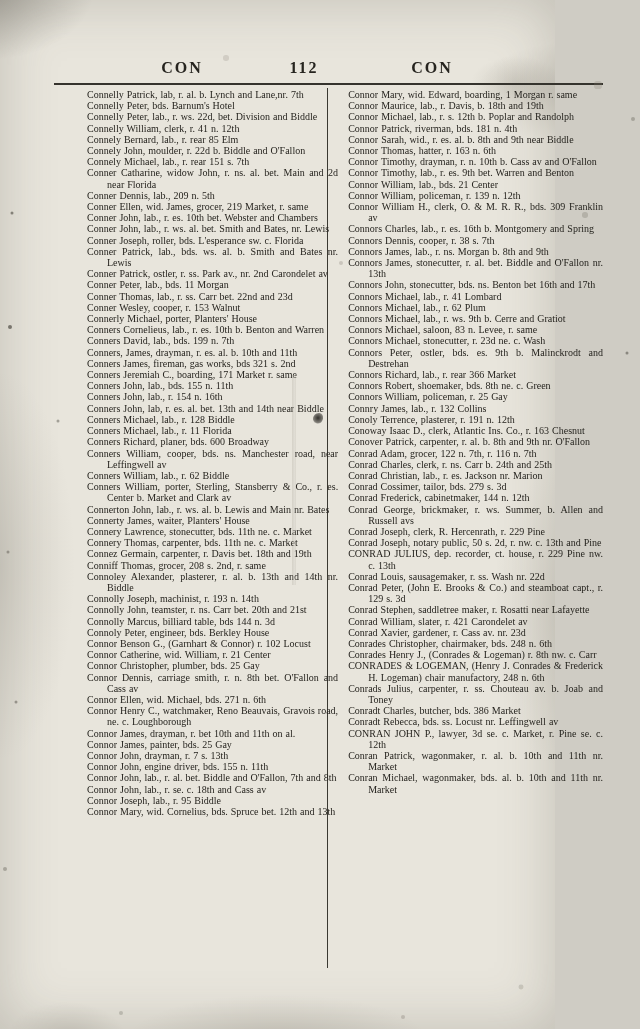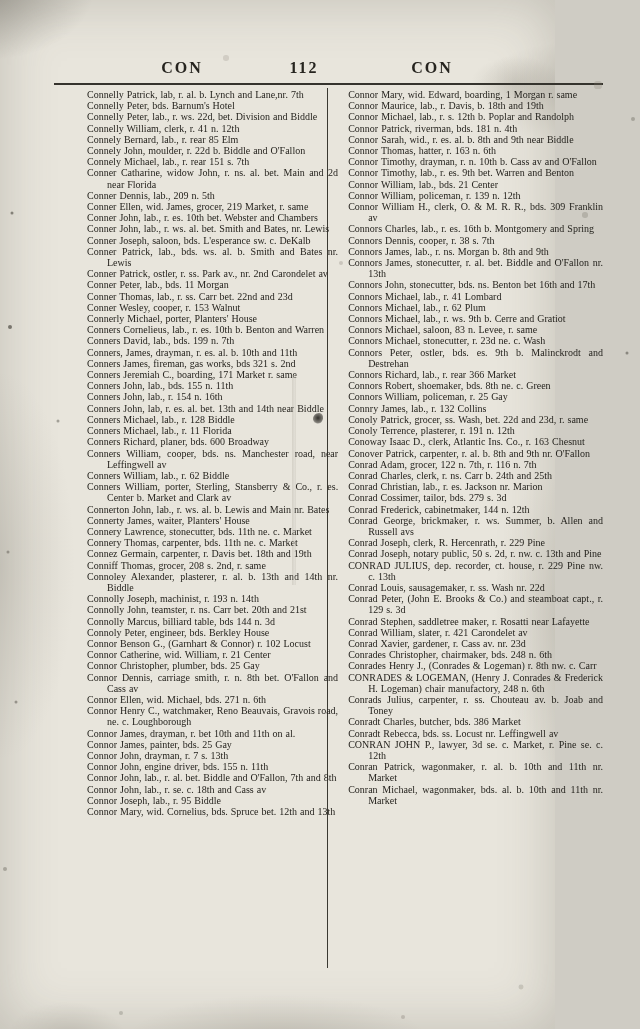--- a/index.html
+++ b/index.html
@@ -80,21 +80,21 @@
         <div class="entry">Connelly Peter, lab., r. ws. 22d, bet. Division and Biddle</div>
         <div class="entry">Connelly William, clerk, r. 41 n. 12th</div>
         <div class="entry">Connely Bernard, lab., r. rear 85 Elm</div>
         <div class="entry">Connely John, moulder, r. 22d b. Biddle and O'Fallon</div>
         <div class="entry">Connely Michael, lab., r. rear 151 s. 7th</div>
         <div class="entry">Conner Catharine, widow John, r. ns. al. bet. Main and 2d near Florida</div>
         <div class="entry">Conner Dennis, lab., 209 n. 5th</div>
         <div class="entry">Conner Ellen, wid. James, grocer, 219 Market, r. same</div>
         <div class="entry">Conner John, lab., r. es. 10th bet. Webster and Chambers</div>
         <div class="entry">Conner John, lab., r. ws. al. bet. Smith and Bates, nr. Lewis</div>
-        <div class="entry">Conner Joseph, saloon, bds. L'esperance sw. c. DeKalb</div>
+        <div class="entry">Conner Joseph, roller, bds. L'esperance sw. c. Florida</div>
         <div class="entry">Conner Patrick, lab., bds. ws. al. b. Smith and Bates nr. Lewis</div>
         <div class="entry">Conner Patrick, ostler, r. ss. Park av., nr. 2nd Carondelet av</div>
         <div class="entry">Conner Peter, lab., bds. 11 Morgan</div>
         <div class="entry">Conner Thomas, lab., r. ss. Carr bet. 22nd and 23d</div>
         <div class="entry">Conner Wesley, cooper, r. 153 Walnut</div>
         <div class="entry">Connerly Michael, porter, Planters' House</div>
         <div class="entry">Conners Cornelieus, lab., r. es. 10th b. Benton and Warren</div>
         <div class="entry">Conners David, lab., bds. 199 n. 7th</div>
         <div class="entry">Conners, James, drayman, r. es. al. b. 10th and 11th</div>
         <div class="entry">Conners James, fireman, gas works, bds 321 s. 2nd</div>
@@ -154,21 +154,20 @@
         <div class="entry">Connors Michael, lab., r. 41 Lombard</div>
         <div class="entry">Connors Michael, lab., r. 62 Plum</div>
         <div class="entry">Connors Michael, lab., r. ws. 9th b. Cerre and Gratiot</div>
         <div class="entry">Connors Michael, saloon, 83 n. Levee, r. same</div>
         <div class="entry">Connors Michael, stonecutter, r. 23d ne. c. Wash</div>
         <div class="entry">Connors Peter, ostler, bds. es. 9th b. Malinckrodt and Destrehan</div>
         <div class="entry">Connors Richard, lab., r. rear 366 Market</div>
         <div class="entry">Connors Robert, shoemaker, bds. 8th ne. c. Green</div>
         <div class="entry">Connors William, policeman, r. 25 Gay</div>
         <div class="entry">Connry James, lab., r. 132 Collins</div>
-        <div class="entry">Conoly Patrick, grocer, ss. Wash, bet. 22d and 23d, r. same</div>
         <div class="entry">Conoly Terrence, plasterer, r. 191 n. 12th</div>
         <div class="entry">Conoway Isaac D., clerk, Atlantic Ins. Co., r. 163 Chesnut</div>
         <div class="entry">Conover Patrick, carpenter, r. al. b. 8th and 9th nr. O'Fallon</div>
         <div class="entry">Conrad Adam, grocer, 122 n. 7th, r. 116 n. 7th</div>
         <div class="entry">Conrad Charles, clerk, r. ns. Carr b. 24th and 25th</div>
         <div class="entry">Conrad Christian, lab., r. es. Jackson nr. Marion</div>
         <div class="entry">Conrad Cossimer, tailor, bds. 279 s. 3d</div>
         <div class="entry">Conrad Frederick, cabinetmaker, 144 n. 12th</div>
         <div class="entry">Conrad George, brickmaker, r. ws. Summer, b. Allen and Russell avs</div>
         <div class="entry">Conrad Joseph, clerk, R. Hercenrath, r. 229 Pine</div>

